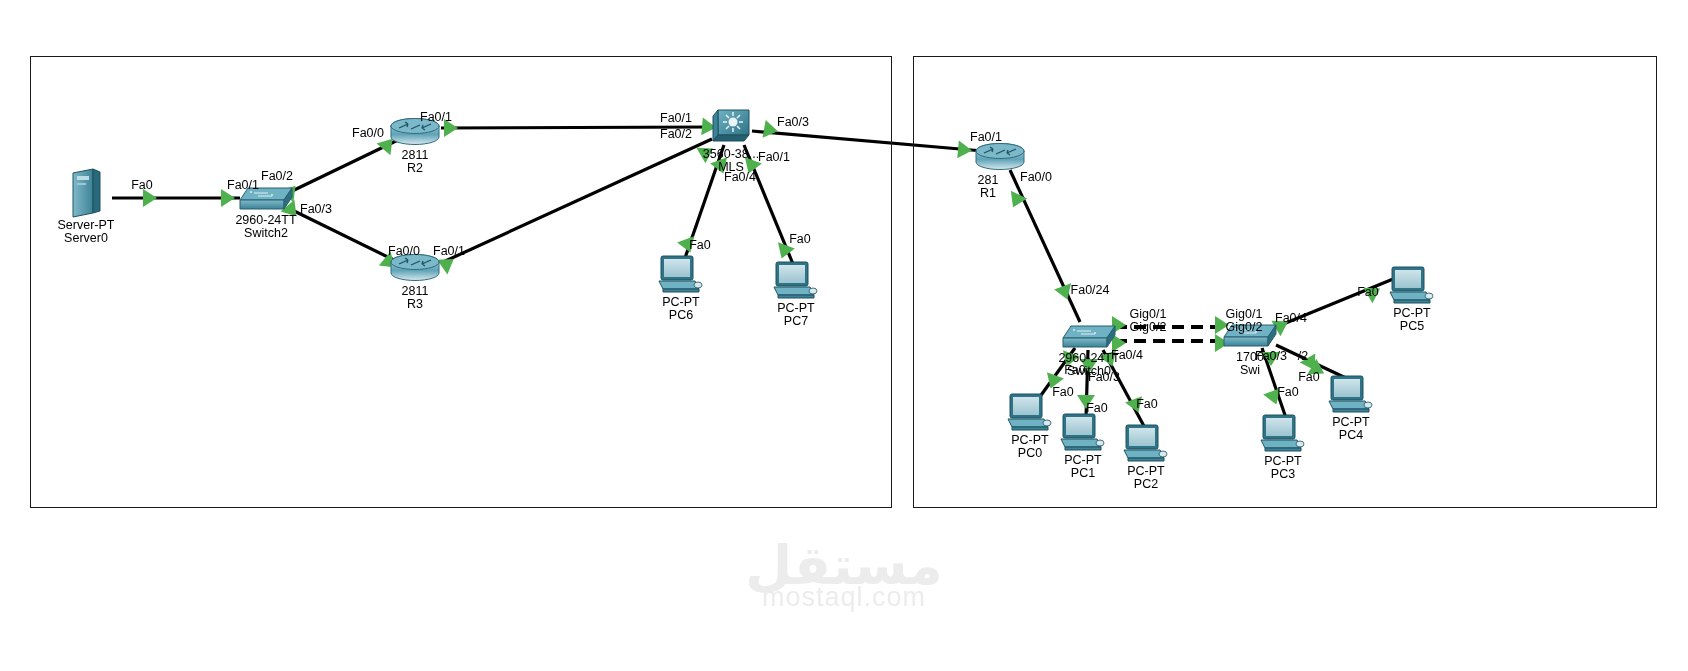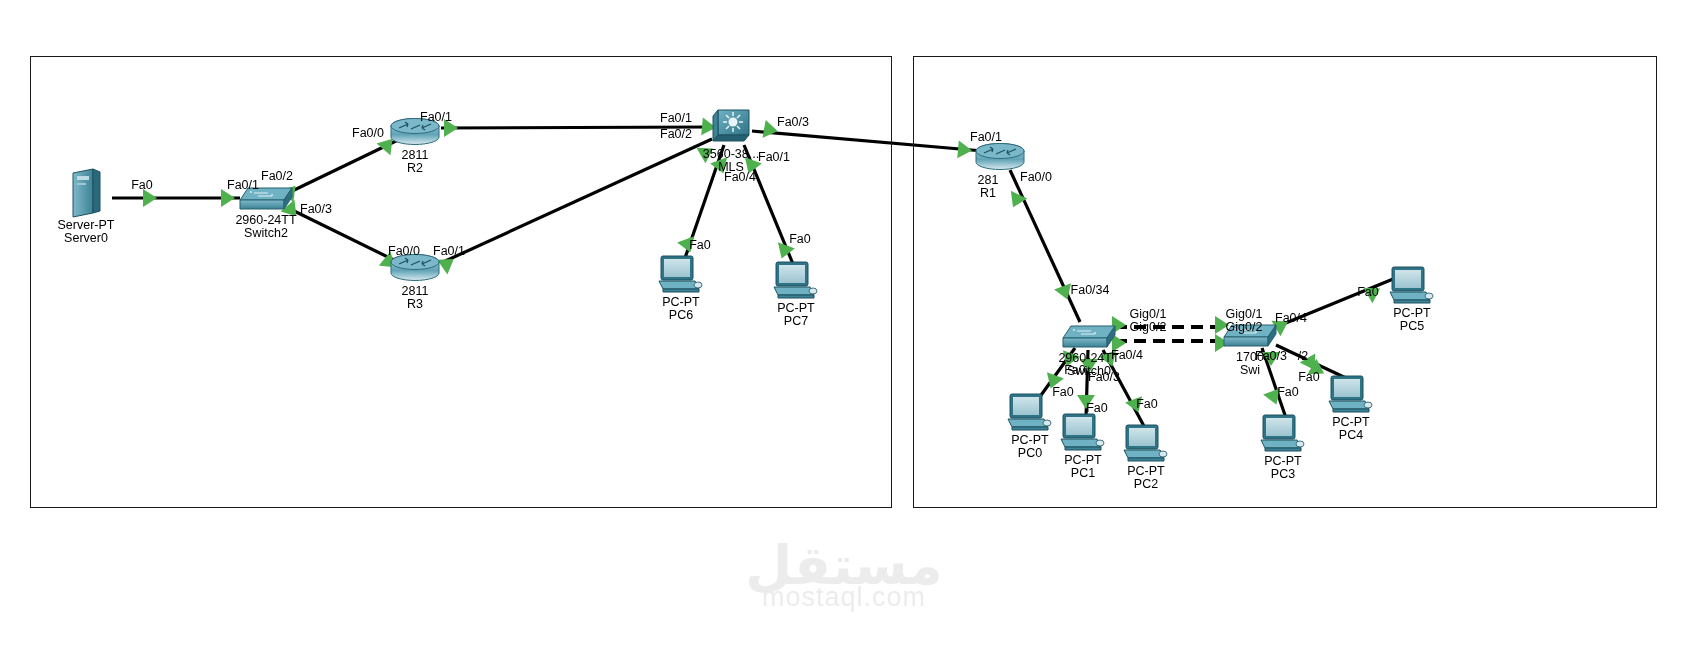--- a/index.html
+++ b/index.html
@@ -393,21 +393,21 @@
       <div class="iflbl" style="left: 449px; top: 251px;">Fa0/1</div>
       <div class="iflbl" style="left: 676px; top: 118px;">Fa0/1</div>
       <div class="iflbl" style="left: 676px; top: 134px;">Fa0/2</div>
       <div class="iflbl" style="left: 793px; top: 122px;">Fa0/3</div>
       <div class="iflbl" style="left: 740px; top: 177px;">Fa0/4</div>
       <div class="iflbl" style="left: 774px; top: 157px;">Fa0/1</div>
       <div class="iflbl" style="left: 700px; top: 245px;">Fa0</div>
       <div class="iflbl" style="left: 800px; top: 239px;">Fa0</div>
       <div class="iflbl" style="left: 986px; top: 137px;">Fa0/1</div>
       <div class="iflbl" style="left: 1036px; top: 177px;">Fa0/0</div>
-      <div class="iflbl" style="left: 1090px; top: 290px;">Fa0/34</div>
+      <div class="iflbl" style="left: 1090px; top: 290px;">Fa0/24</div>
       <div class="iflbl" style="left: 1148px; top: 314px;">Gig0/1</div>
       <div class="iflbl" style="left: 1148px; top: 327px;">Gig0/2</div>
       <div class="iflbl" style="left: 1075px; top: 370px;">Fa0</div>
       <div class="iflbl" style="left: 1104px; top: 377px;">Fa0/3</div>
       <div class="iflbl" style="left: 1127px; top: 355px;">Fa0/4</div>
       <div class="iflbl" style="left: 1244px; top: 314px;">Gig0/1</div>
       <div class="iflbl" style="left: 1244px; top: 327px;">Gig0/2</div>
       <div class="iflbl" style="left: 1291px; top: 318px;">Fa0/4</div>
       <div class="iflbl" style="left: 1271px; top: 356px;">Fa0/3</div>
       <div class="iflbl" style="left: 1303px; top: 356px;">/2</div>

